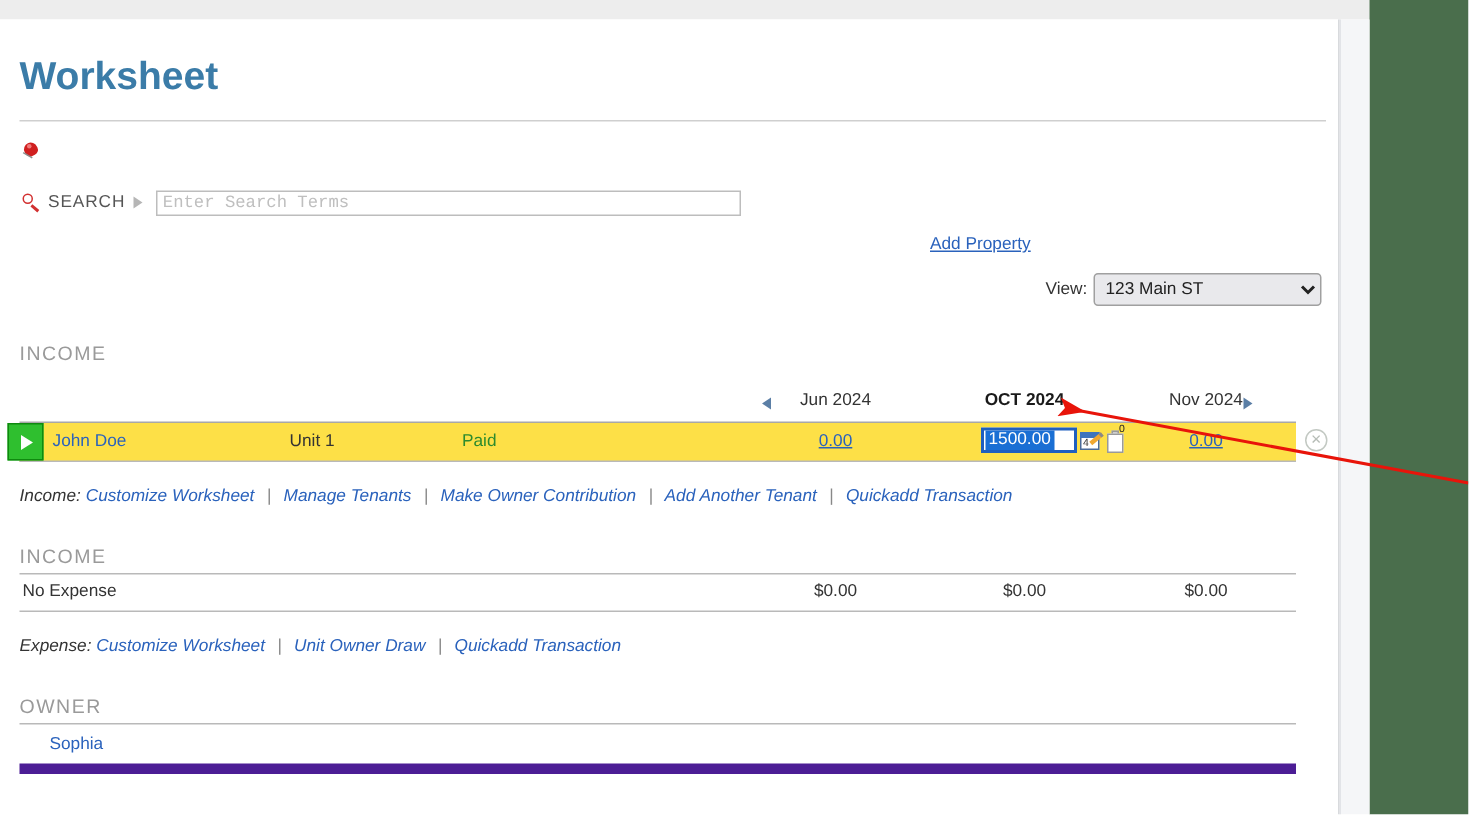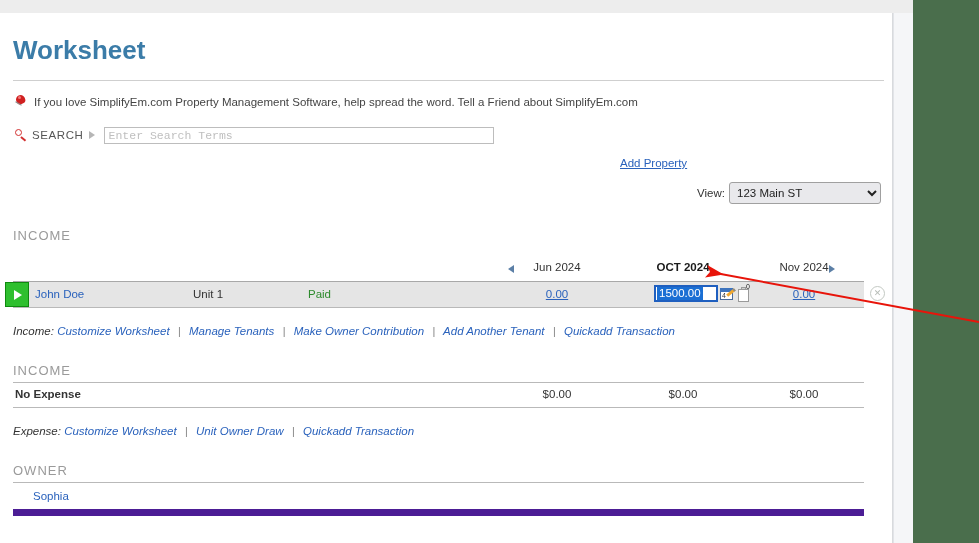--- a/index.html
+++ b/index.html
@@ -269,21 +269,21 @@
     border-bottom: 1px solid #a8a8a8;
     width: 851px;
     margin-top: 3px;
   }
 
   
   #income-row {
     position: relative;
     width: 851px;
     height: 25px;
-    background: #e5e5e5;
+    background: #fde047;
     border-bottom: 1px solid #b9b9b9;
   }
   #expand-btn {
     position: absolute;
     left: -8px; top: 0px;
     width: 24px; height: 25px;
     background: #2fbf2f;
     border: 1px solid #0f8a0f;
     box-sizing: border-box;
     cursor: pointer;
@@ -456,21 +456,20 @@
     position: relative;
     width: 851px;
     height: 24px;
     border-bottom: 1px solid #b9b9b9;
   }
   #no-expense {
     position: absolute;
     left: 2px; top: 5px;
     font-size: 11.5px;
     color: #333;
-    font-weight: bold;
   }
   .exp-amt {
     position: absolute;
     top: 5px;
     width: 90px;
     text-align: center;
     font-size: 11.5px;
     color: #333;
   }
   #exp-prev { left: 499px; }
@@ -514,21 +513,20 @@
 
     <div id="page-title">Worksheet</div>
     <div id="title-rule"></div>
 
     <div id="promo">
       <span class="pin-icon">
         <span class="head"></span>
           <span class="hl"></span>
           <span class="needle"></span>
       </span>
-      <span id="promo-text">If you love SimplifyEm.com Property Management Software, help spread the word. Tell a Friend about SimplifyEm.com</span>
     </div>
 
     <div id="search-row">
       <span class="search-icon">
         <span class="lens"></span>
           <span class="handle"></span>
       </span>
       <span id="search-label">SEARCH</span>
       <span class="tri-right-gray"></span>
       <input id="search-input" type="text" placeholder="Enter Search Terms" style="">

